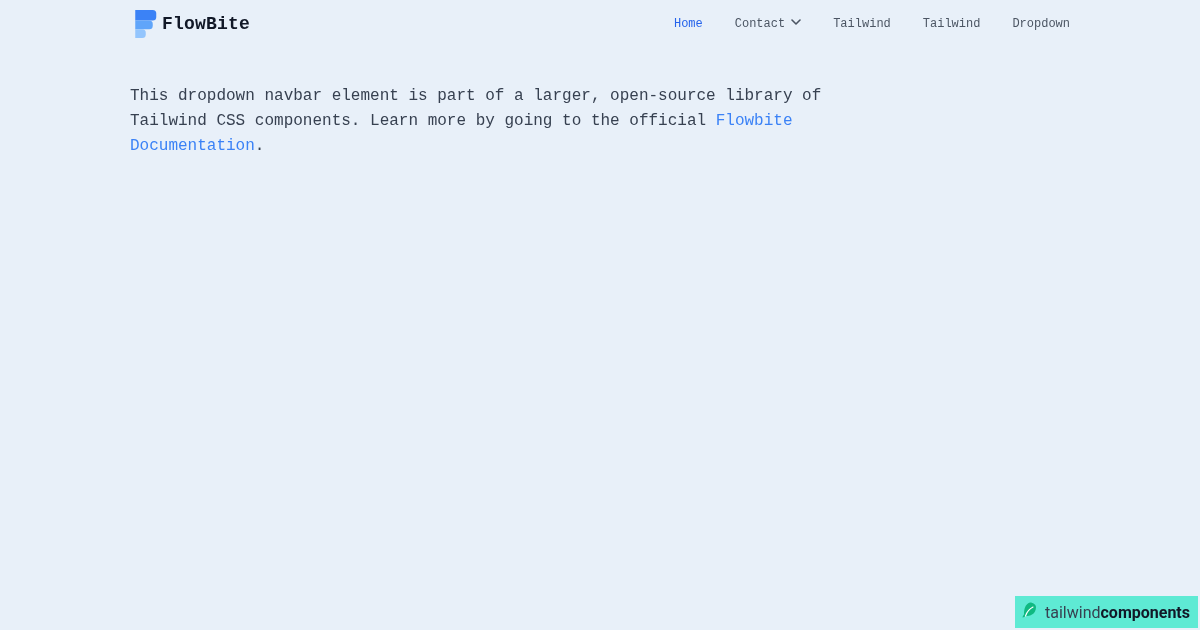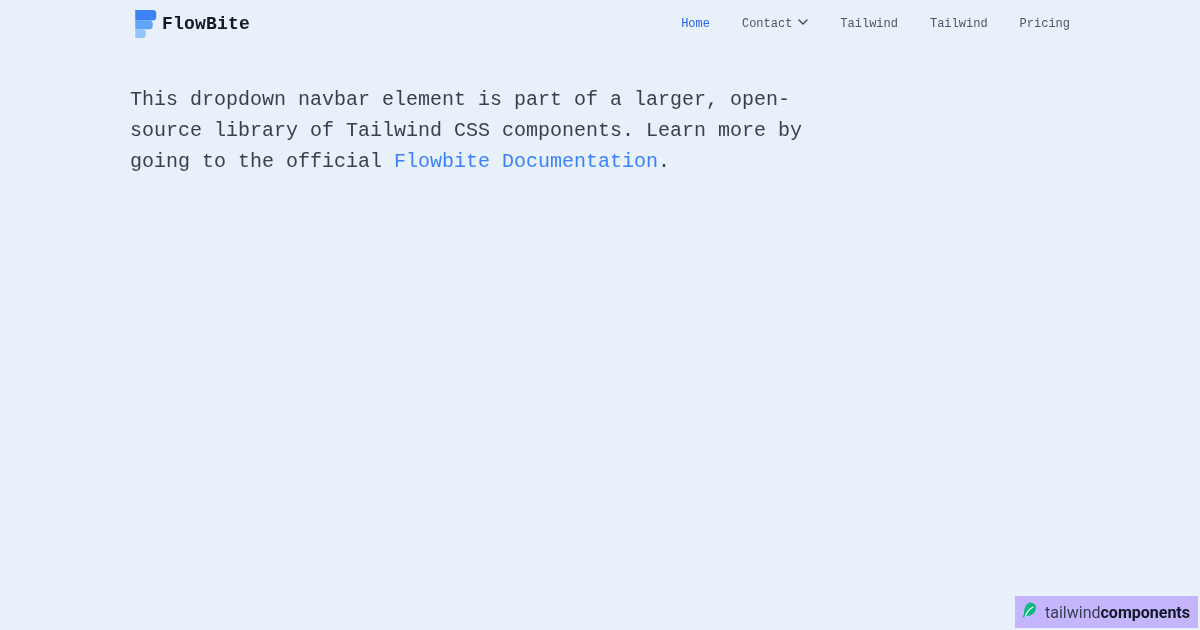--- a/index.html
+++ b/index.html
@@ -61,34 +61,34 @@
     }
     .chevron {
       width: 10px;
       height: 10px;
       display: inline-block;
     }
     .content {
       padding-top: 20px;
     }
     .description {
-      font-size: 20px;
+      font-size: 16px;
       line-height: 1.55;
       color: #374151;
       max-width: 700px;
     }
     .doc-link {
       color: #3b82f6;
       text-decoration: none;
     }
     .footer-badge {
       position: absolute;
       bottom: 2px;
       right: 2px;
-      background: #c4b5fd;
+      background: #5eead4;
       padding: 5px 8px 5px 6px;
       display: flex;
       align-items: center;
       gap: 6px;
       font-family: -apple-system, BlinkMacSystemFont, "Segoe UI", Roboto, "Helvetica Neue", Arial, sans-serif;
       font-size: 16px;
       color: #1f2937;
     }
     .footer-badge .leaf {
       width: 18px;
@@ -130,21 +130,21 @@
           </svg>
         </span>
       </a>
       <a class="nav-link">
         <span>Tailwind</span>
       </a>
       <a class="nav-link">
         <span>Tailwind</span>
       </a>
       <a class="nav-link">
-        <span>Pricing</span>
+        <span>Dropdown</span>
       </a>
     </div>
   </nav>
   <div class="content">
     <p class="description">
       <span>This dropdown navbar element is part of a larger, open-source library of Tailwind CSS components. Learn more by going to the official </span><a class="doc-link">Flowbite Documentation</a><span>.</span>
     </p>
   </div>
 </div>
 

